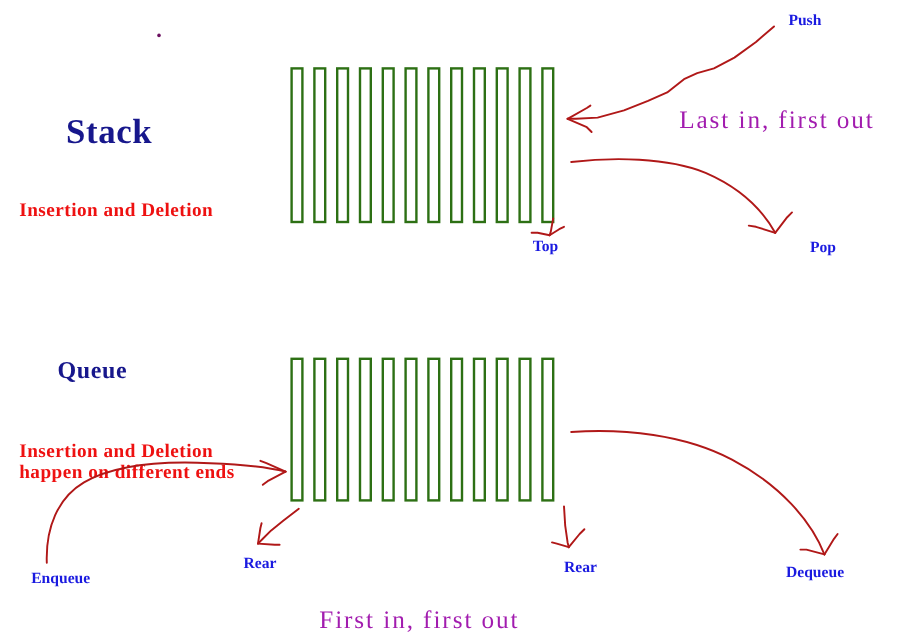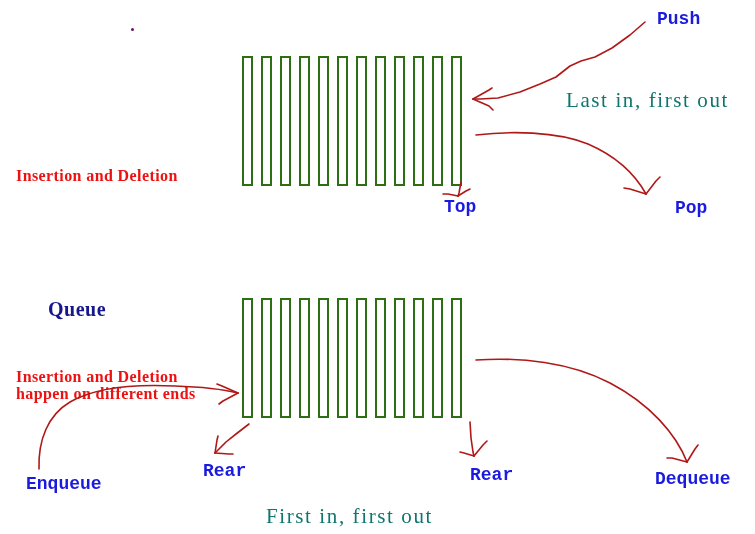--- a/index.html
+++ b/index.html
@@ -37,35 +37,35 @@
     line-height: 17px;
     white-space: nowrap;
     letter-spacing: 0.4px;
     margin-top: 24px;
   }
   #stack-note { left: 16px; top: 143px; }
   #queue-note { left: 16px; top: 344px; }
 
   
   .slogan {
-    color: #0f766e;
+    color: #a21caf;
     font-family: "Liberation Serif", "DejaVu Serif", serif;
     font-size: 21px;
     white-space: nowrap;
     letter-spacing: 1.6px;
   }
   #lifo-text { left: 566px; top: 88px; }
   #fifo-text { left: 266px; top: 504px; }
 
   
   .tag {
     color: #1a1ae0;
-    font-family: Liberation Mono, monospace;
+    font-family: Liberation Serif, serif;
     font-weight: bold;
-    font-size: 18px;
+    font-size: 13px;
     white-space: nowrap;
   }
   #label-push    { left: 657px; top: 9px; }
   #label-pop     { left: 675px; top: 198px; }
   #label-top     { left: 444px; top: 197px; }
   #label-rear    { left: 203px; top: 461px; }
   #label-front   { left: 470px; top: 465px; }
   #label-enqueue { left: 26px;  top: 474px; }
   #label-dequeue { left: 655px; top: 469px; }
 
@@ -105,20 +105,21 @@
     border-radius: 50%;
   }
 </style>
 </head>
 <body>
 
 <div id="canvas">
 
   <div class="abs stray-dot" style="left:131px; top:28px;"></div>
 
+  <div class="abs heading" id="stack-heading">Stack</div>
 
   <div class="abs note" id="stack-note">
     <div>Insertion and Deletion</div>
   </div>
 
   <div class="abs bars" id="stack-bars">
     <div class="bar"></div>
     <div class="bar"></div>
     <div class="bar"></div>
     <div class="bar"></div>

